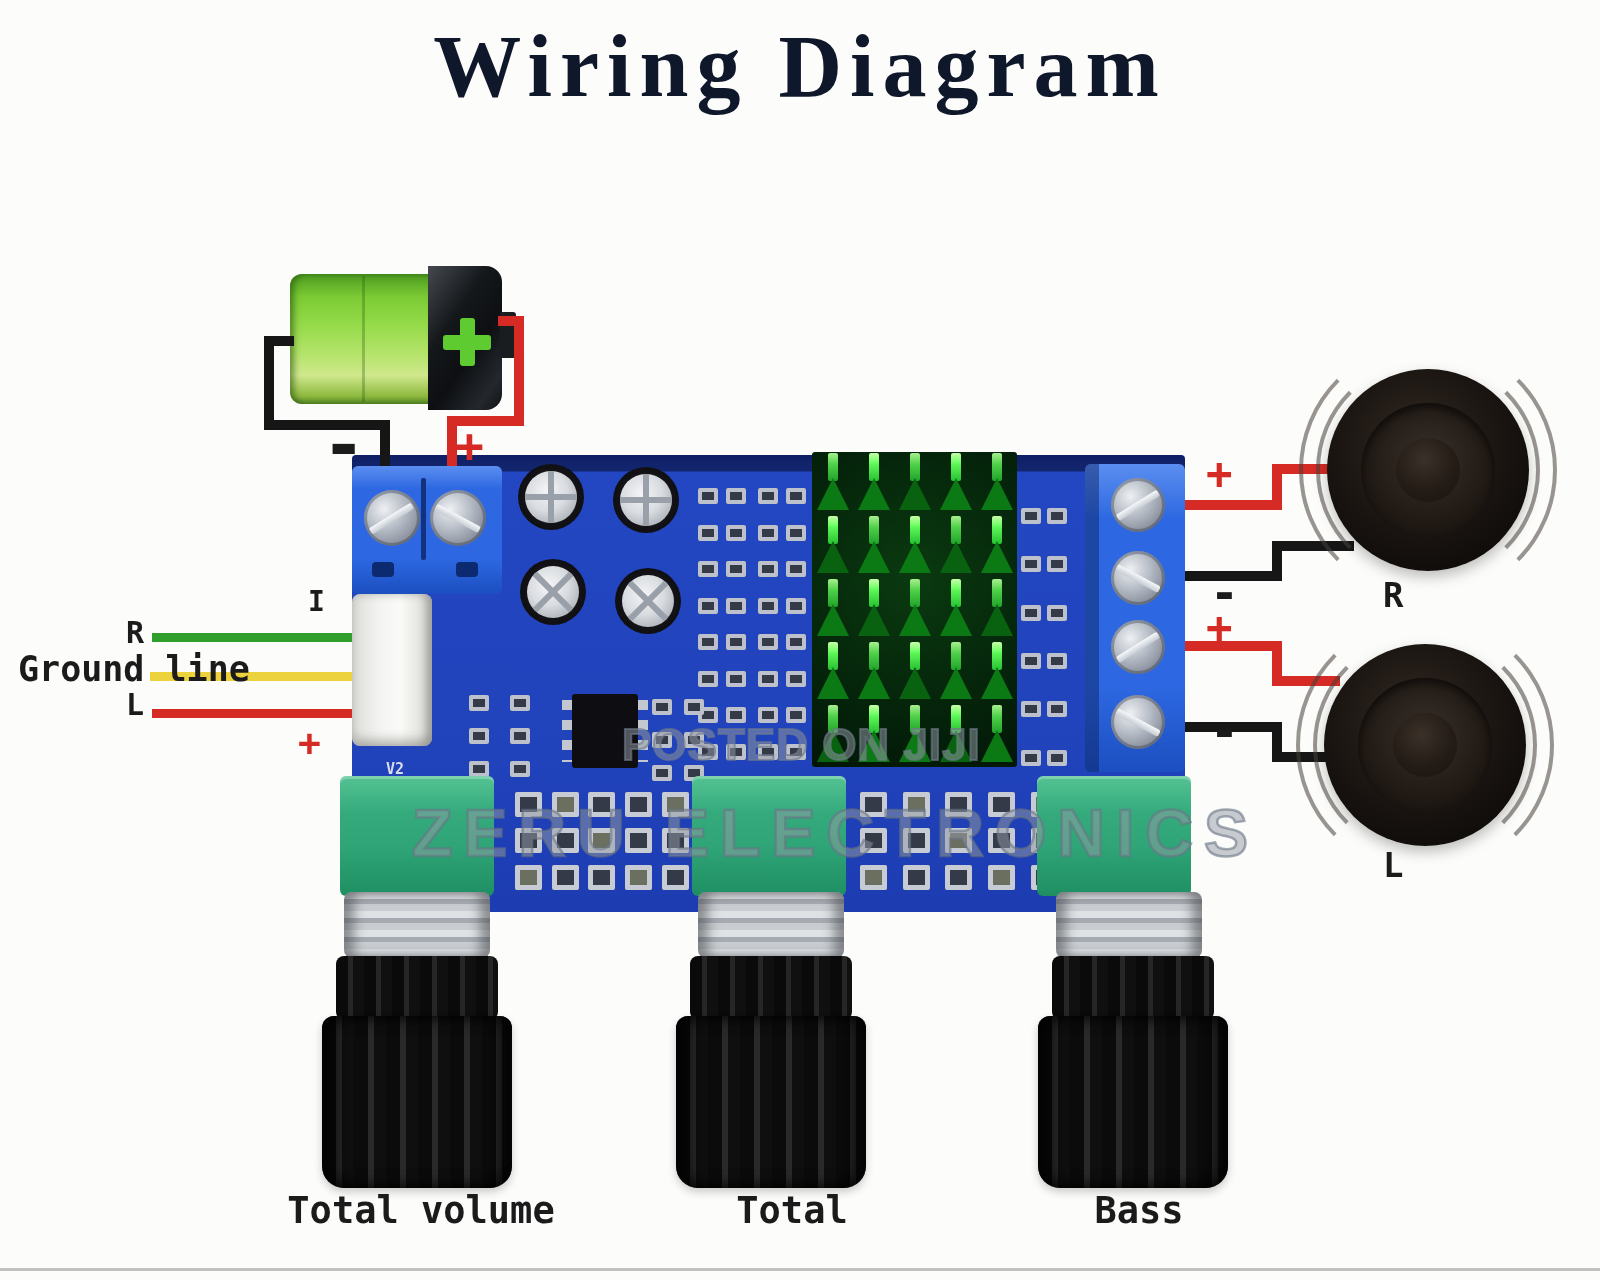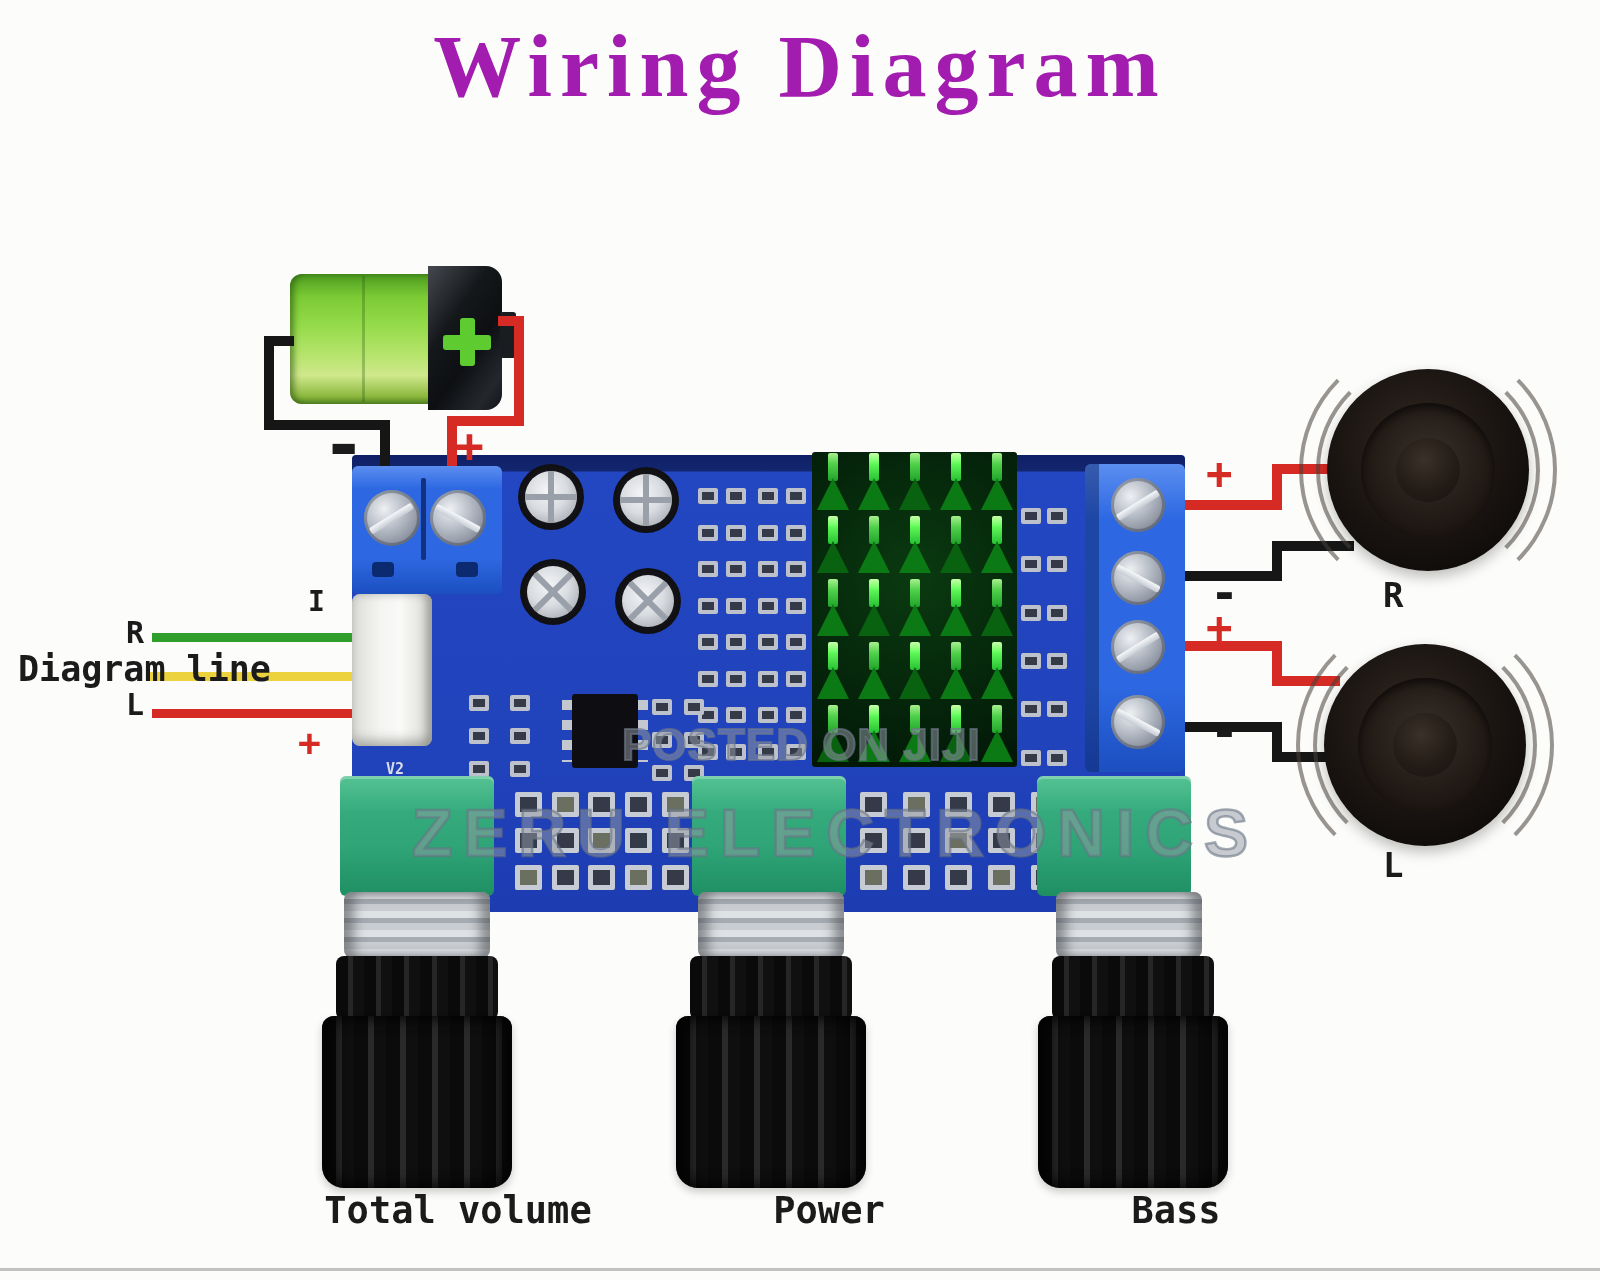--- a/index.html
+++ b/index.html
@@ -4,21 +4,21 @@
 <style>
   html,body{margin:0;padding:0;background:#f7f7f5;}
   #stage{position:relative;width:1600px;height:1280px;background:#fcfcfa;overflow:hidden;
          font-family:"Liberation Sans",sans-serif;}
   .abs{position:absolute;}
   .mono{font-family:"DejaVu Sans Mono",monospace;font-weight:bold;color:#1b1b1b;line-height:1;}
   .red{color:#d62a24;}
 
   
   .title{left:0;right:0;top:16px;text-align:center;font-family:"Liberation Serif",serif;
-         font-weight:bold;font-size:88px;letter-spacing:8px;color:#a21caf;z-index:7;}
+         font-weight:bold;font-size:88px;letter-spacing:8px;color:#0f172a;z-index:7;}
 
   
   .bat-body{left:290px;top:274px;width:140px;height:130px;border-radius:12px 0 0 12px;z-index:2;
     background:linear-gradient(180deg,#4d9c20 0%,#7ccb35 18%,#93da48 38%,#b5e46b 62%,#cfe88c 78%,#8db93f 94%,#5d8f26 100%);
     box-shadow:inset 4px 0 6px rgba(30,70,10,.55);}
   .bat-seam{left:362px;top:276px;width:3px;height:126px;background:rgba(40,90,10,.30);z-index:3;}
   .bat-cap{left:428px;top:266px;width:74px;height:144px;border-radius:0 16px 16px 0;z-index:2;
     background:linear-gradient(125deg,#45494f 0%,#15181b 35%,#0d0f12 60%,#24282d 85%,#101316 100%);}
   .bat-nub{left:500px;top:312px;width:16px;height:46px;background:#1a1d20;border-radius:3px;z-index:2;}
   .bat-plus-h{left:443px;top:335px;width:48px;height:15px;background:#5ecb31;border-radius:3px;z-index:3;}
@@ -33,21 +33,21 @@
   
   .lbl-minus{font-size:72px;z-index:3;}
   .lbl-plus{font-size:48px;z-index:3;}
   .power-label{left:560px;top:378px;font-size:36px;z-index:3;}
   .marker-i{left:308px;top:588px;font-size:28px;z-index:3;}
   .audio-r{left:126px;top:618px;font-size:30px;z-index:3;}
   .audio-gnd{left:18px;top:652px;font-size:35px;z-index:4;}
   .audio-l{left:126px;top:690px;font-size:30px;z-index:3;}
   .audio-cap{left:4px;top:736px;font-size:35px;z-index:3;}
   .audio-plus{left:298px;top:724px;font-size:38px;z-index:3;}
-  .knob-label{top:1192px;font-size:37px;transform:translateX(-50%);z-index:7;white-space:nowrap;margin-left:37px;}
+  .knob-label{top:1192px;font-size:37px;transform:translateX(-50%);z-index:7;white-space:nowrap;}
   .spk-label{font-size:34px;z-index:4;}
   .silk{left:386px;top:762px;font-size:15px;color:#d9dde9;z-index:3;}
 
   
   .board{left:352px;top:455px;width:833px;height:457px;border-radius:4px;z-index:1;
     background:linear-gradient(180deg,#0f1f66 0px,#12266f 16px,#2346c2 17px,#2144bd 55%,#1d3cb2 100%);}
   .tblock{background:linear-gradient(180deg,#5b8ef0 0%,#2d68e2 18%,#2d68e2 72%,#1c4fc0 100%);
     border-radius:6px;z-index:2;}
   .tb-power{left:352px;top:466px;width:150px;height:128px;}
   .tb-spk{left:1085px;top:464px;width:100px;height:308px;}
@@ -162,21 +162,21 @@
   <div class="abs wire rd" style="left:514px;top:316px;width:10px;height:110px;"></div>
   <div class="abs wire rd" style="left:452px;top:416px;width:72px;height:10px;"></div>
   <div class="abs wire rd" style="left:447px;top:416px;width:10px;height:66px;"></div>
   <div class="abs mono lbl-minus" style="left:322px;top:408px;">-</div>
   <div class="abs mono lbl-plus red" style="left:455px;top:421px;">+</div>
 
 
   <div class="abs mono marker-i">I</div>
   <div class="abs mono audio-r">R</div>
   <div class="abs wire grn" style="left:152px;top:633px;width:220px;height:9px;z-index:3;"></div>
-  <div class="abs mono audio-gnd">Diagram line</div>
+  <div class="abs mono audio-gnd">Ground line</div>
   <div class="abs wire yel" style="left:150px;top:672px;width:222px;height:9px;z-index:3;"></div>
   <div class="abs mono audio-l">L</div>
   <div class="abs wire rd" style="left:152px;top:709px;width:220px;height:9px;z-index:3;"></div>
   <div class="abs mono audio-plus red">+</div>
 
   <div class="abs board"></div>
 
   <div class="abs tblock tb-power"></div>
   <div class="abs groove"></div>
   <div class="abs screw" style="left:364px;top:490px;width:56px;height:56px;"></div>
@@ -339,21 +339,21 @@
   <div class="abs collar" style="left:698px;top:892px;"></div>
   <div class="abs collar" style="left:1056px;top:892px;"></div>
   <div class="abs knob-top" style="left:336px;top:956px;width:162px;"></div>
   <div class="abs knob-bot" style="left:322px;top:1016px;width:190px;"></div>
   <div class="abs knob-top" style="left:690px;top:956px;width:162px;"></div>
   <div class="abs knob-bot" style="left:676px;top:1016px;width:190px;"></div>
   <div class="abs knob-top" style="left:1052px;top:956px;width:162px;"></div>
   <div class="abs knob-bot" style="left:1038px;top:1016px;width:190px;"></div>
 
   <div class="abs mono knob-label" style="left:421px;">Total volume</div>
-  <div class="abs mono knob-label" style="left:792px;">Power</div>
+  <div class="abs mono knob-label" style="left:792px;">Total</div>
   <div class="abs mono knob-label" style="left:1139px;text-align:right;">Bass</div>
 
   <div class="abs wire rd" style="left:1185px;top:500px;width:95px;height:10px;"></div>
   <div class="abs wire rd" style="left:1272px;top:464px;width:10px;height:46px;"></div>
   <div class="abs wire rd" style="left:1272px;top:464px;width:64px;height:10px;"></div>
   <div class="abs wire blk" style="left:1185px;top:571px;width:95px;height:10px;"></div>
   <div class="abs wire blk" style="left:1272px;top:541px;width:10px;height:40px;"></div>
   <div class="abs wire blk" style="left:1272px;top:541px;width:82px;height:10px;"></div>
   <div class="abs wire rd" style="left:1185px;top:641px;width:95px;height:10px;"></div>
   <div class="abs wire rd" style="left:1272px;top:641px;width:10px;height:45px;"></div>

